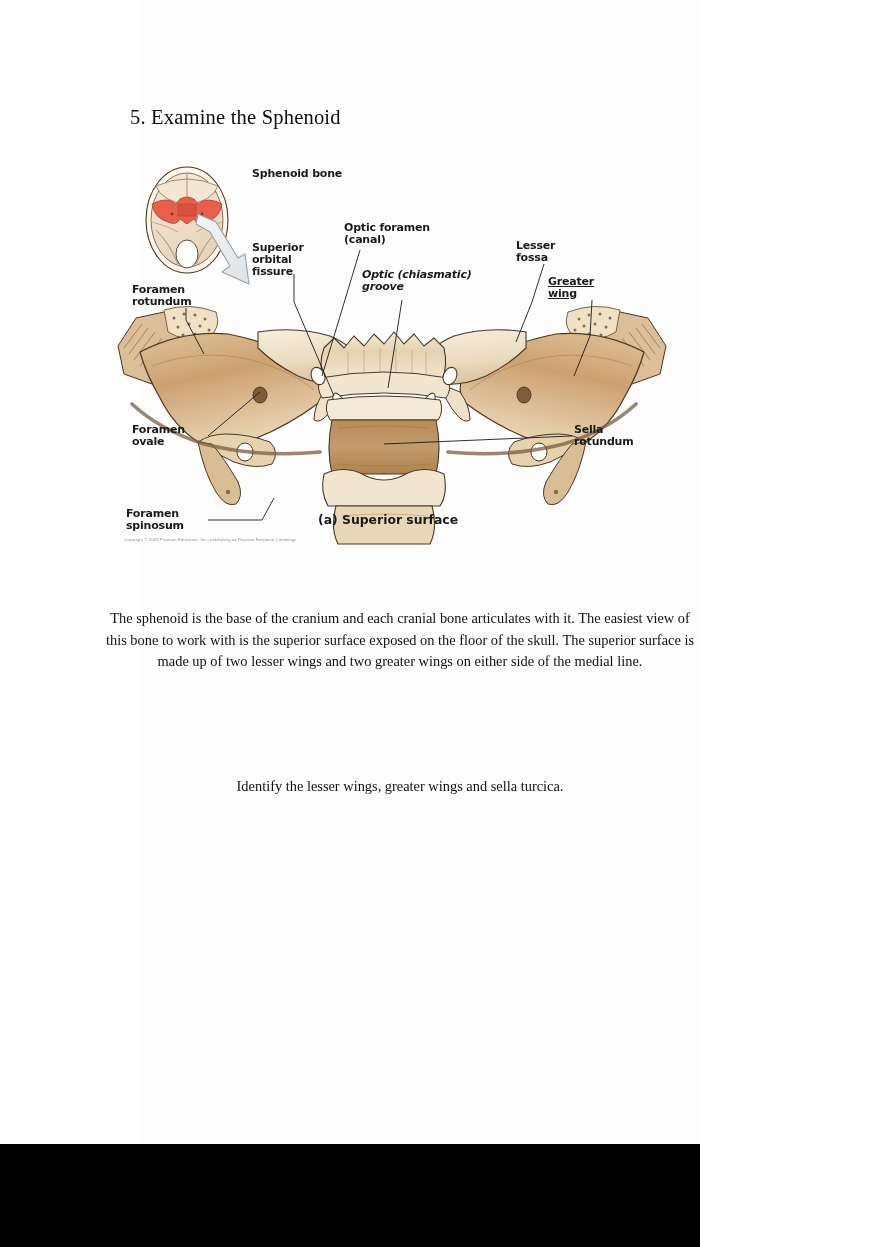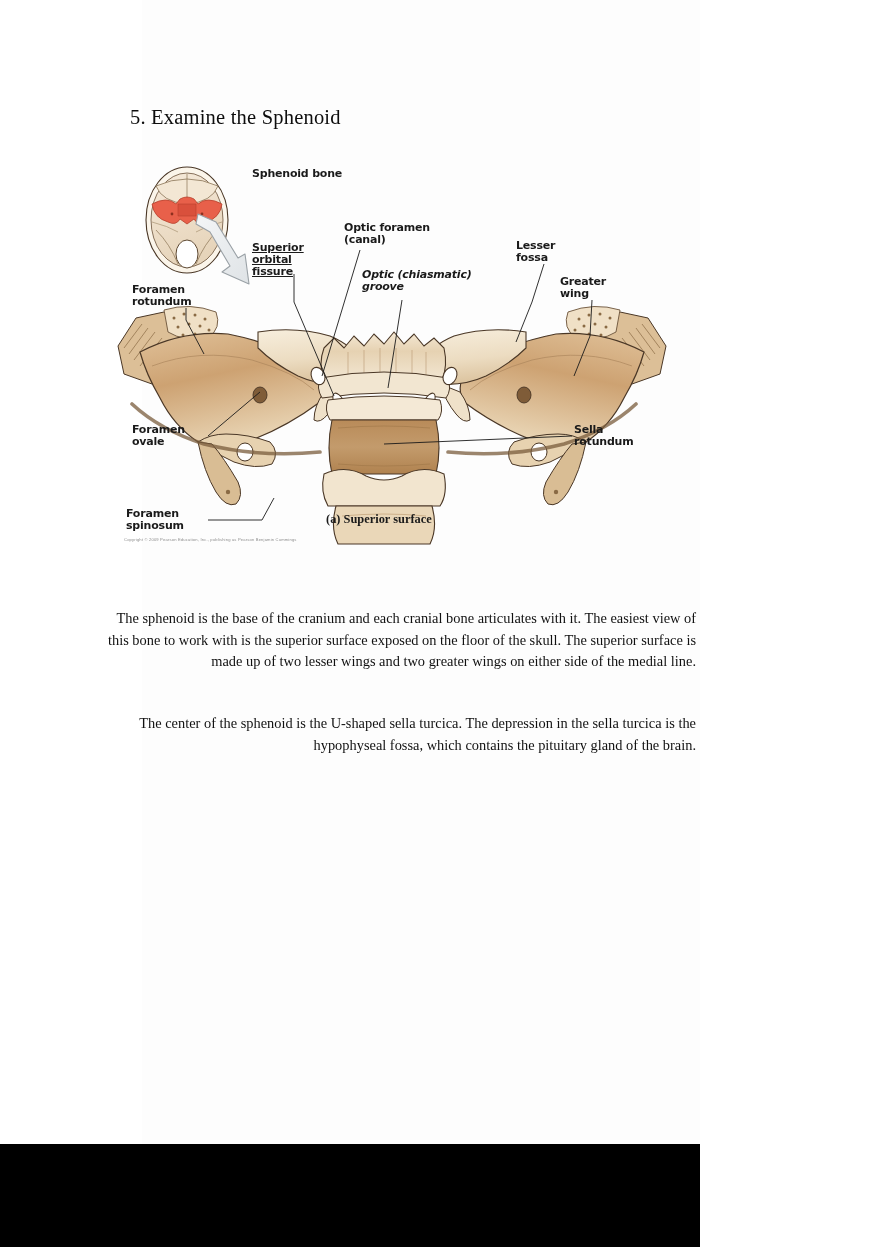--- a/index.html
+++ b/index.html
@@ -76,21 +76,21 @@
 
   
   .body-text {
     position: absolute;
     left: 104px;
     width: 592px;
     font-family: "Liberation Serif", "DejaVu Serif", serif;
     font-size: 14.4px;
     line-height: 21.2px;
     color: #111111;
-    text-align: right;
+    text-align: center;
   }
   #para-1 { top: 594px; }
   #para-2 { top: 699px; }
   #para-3 { top: 762px; }
 
   .footer-band {
     position: absolute;
     left: 0;
     top: 1144px;
     width: 880px;
@@ -308,53 +308,53 @@
         <path d="M96 284 L148 240"></path>
 
         <path d="M96 368 L150 368 L162 346"></path>
 
         <path d="M460 284 L272 292"></path>
       </g>
     </svg>
 
     <div class="fig-label" style="left:140px; top:16px;">Sphenoid bone</div>
 
-    <div class="fig-label ctr" style="left:140px; top:90px; width:90px;text-decoration:underline;">Superior
+    <div class="fig-label ctr" style="left:140px; top:90px; width:90px;">Superior
 orbital
 fissure</div>
 
     <div class="fig-label ctr" style="left:232px; top:70px; width:122px;">Optic foramen
 (canal)</div>
 
     <div class="fig-label ctr" style="left:250px; top:117px; width:150px;font-style:italic;">Optic (chiasmatic)
 groove</div>
 
     <div class="fig-label ctr" style="left:404px; top:88px; width:62px;">Lesser
 fossa</div>
 
-    <div class="fig-label ctr" style="left:448px; top:124px; width:72px;">Greater
+    <div class="fig-label ctr" style="left:436px; top:124px; width:72px;text-decoration:underline;">Greater
 wing</div>
 
     <div class="fig-label ctr" style="left:20px; top:132px; width:96px;">Foramen
 rotundum</div>
 
     <div class="fig-label ctr" style="left:20px; top:272px; width:96px;">Foramen
 ovale</div>
 
     <div class="fig-label ctr" style="left:14px; top:356px; width:100px;">Foramen
 spinosum</div>
 
     <div class="fig-label" style="left:462px; top:272px;">Sella
 rotundum</div>
 
-    <div class="fig-caption" style="left:214px; top:360px;font-family:Liberation Serif, serif;">(a) Superior surface</div>
+    <div class="fig-caption" style="left:206px; top:360px;">(a) Superior surface</div>
 
     <div class="copyright">Copyright © 2009 Pearson Education, Inc., publishing as Pearson Benjamin Cummings</div>
   </div>
 
   <p class="body-text" id="para-1">The sphenoid is the base of the cranium and each cranial bone articulates with it. The easiest view of this bone to work with is the superior surface exposed on the floor of the skull. The superior surface is made up of two lesser wings and two greater wings on either side of the medial line.</p>
 
-  <p class="body-text" id="para-2">The center of the sphenoid is the U-shaped sella turcica. The depression in the sella turcica is the hypophyseal fossa, which contains the pituitary gland of the brain.</p>
-
+
+  <p class="body-text" id="para-3">Identify the lesser wings, greater wings and sella turcica.</p>
 
   <div class="footer-band"></div>
 
 </div>
 
 </body></html>

